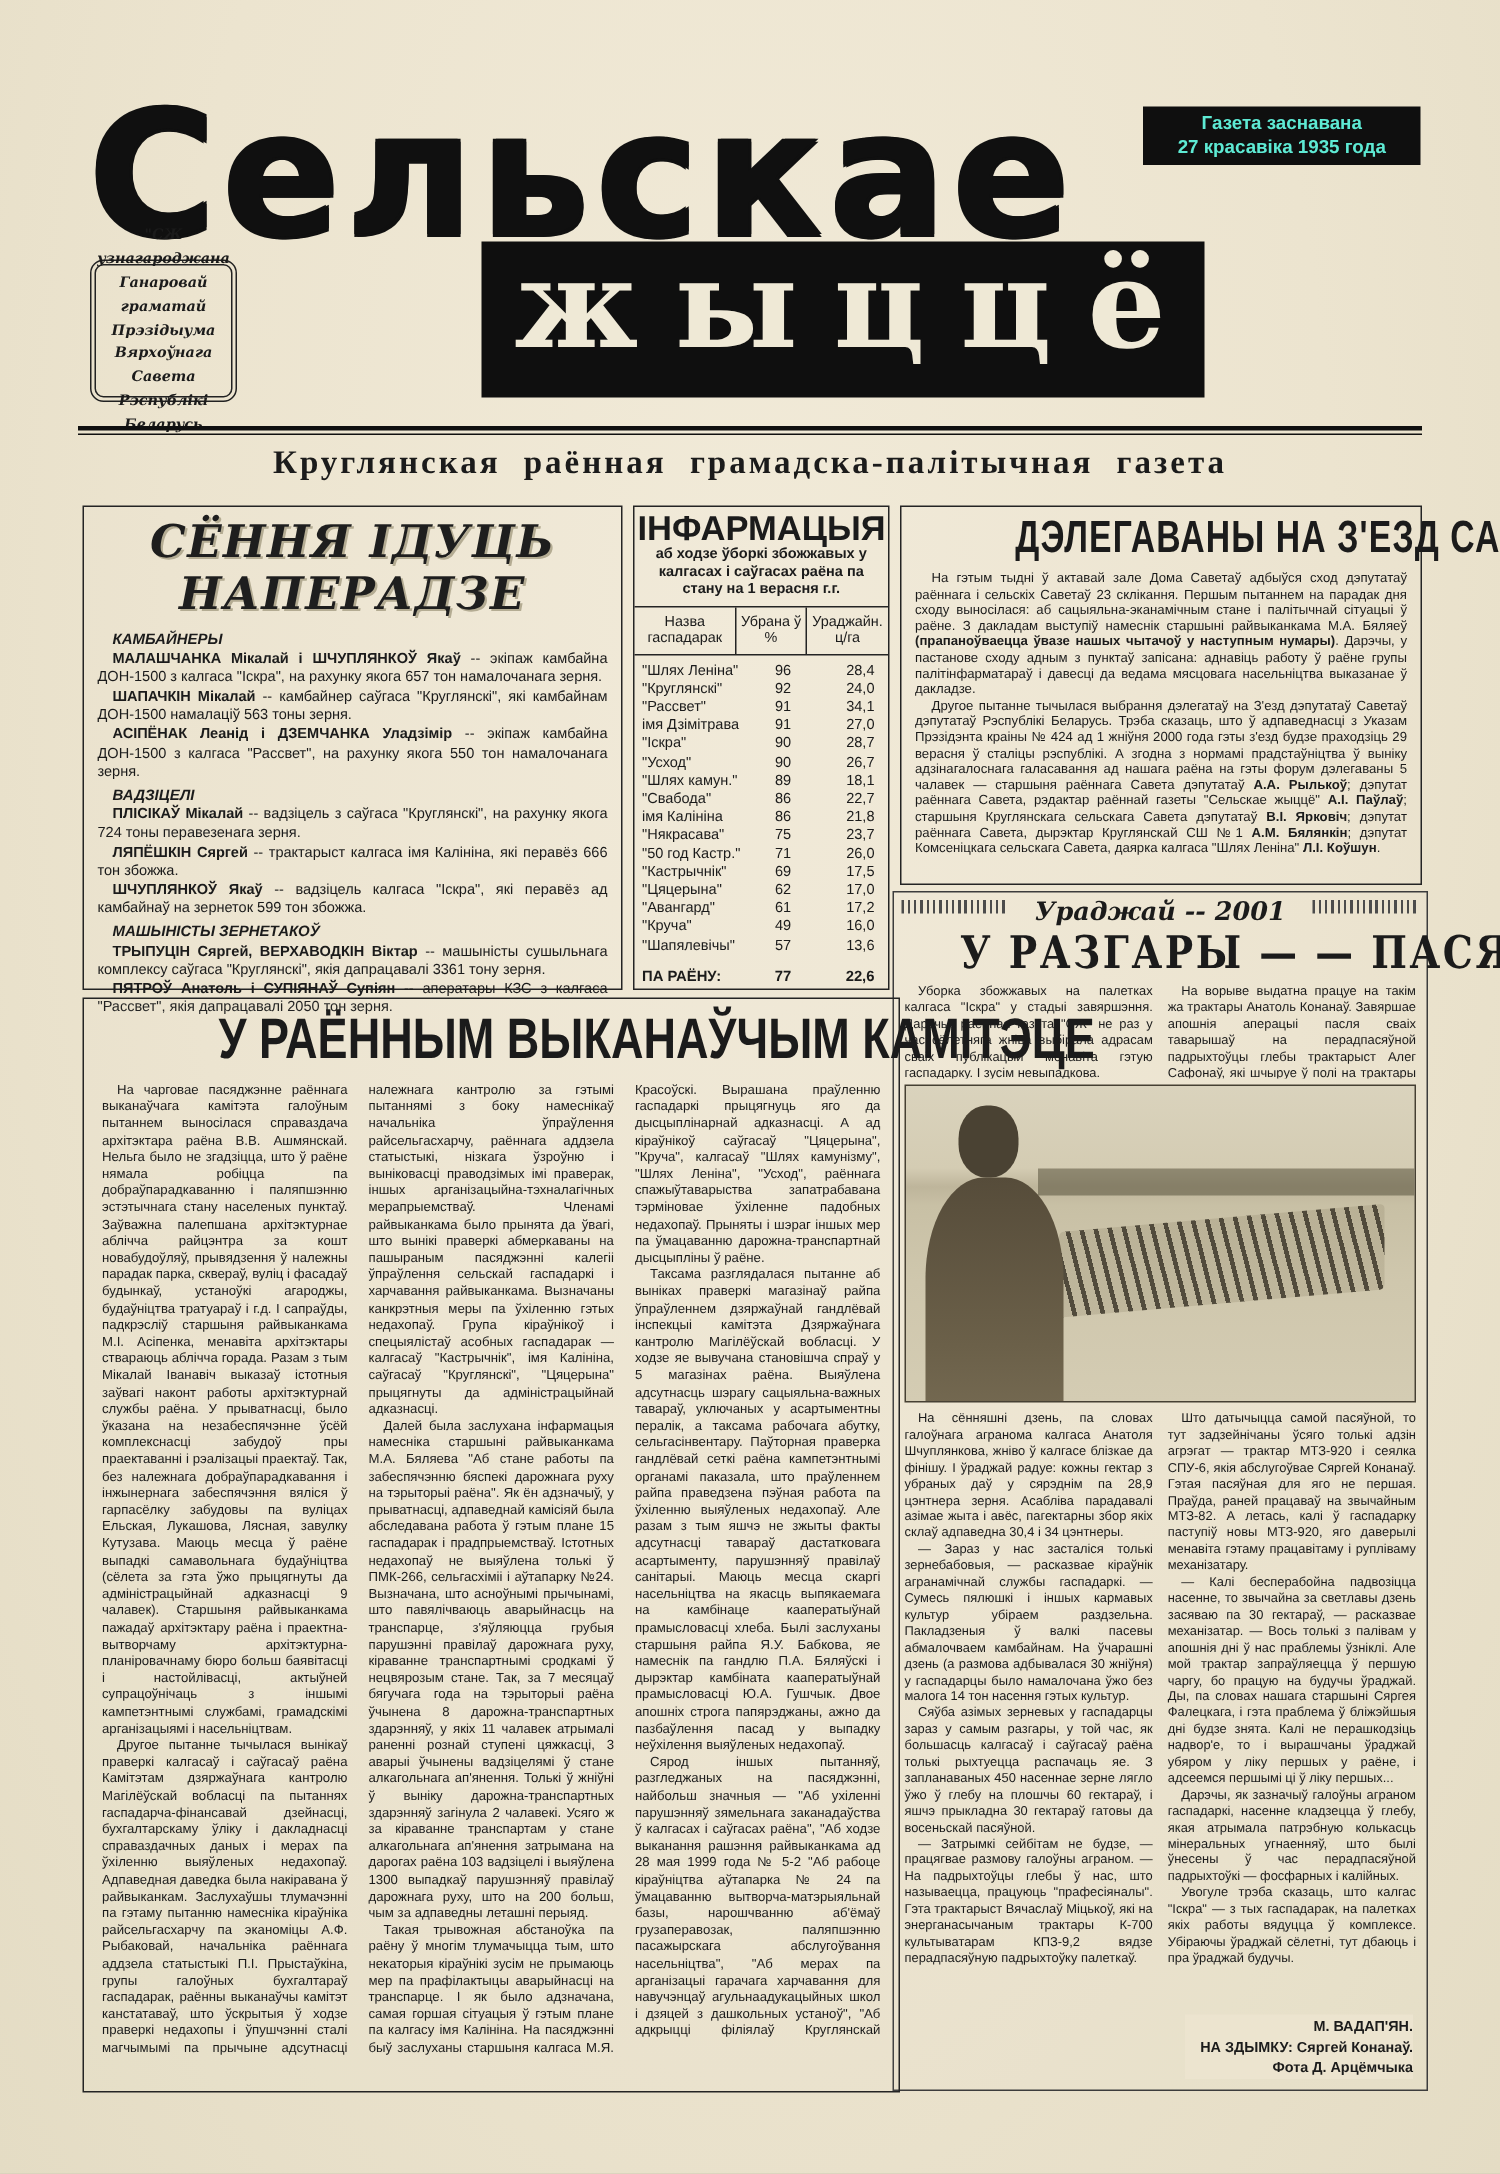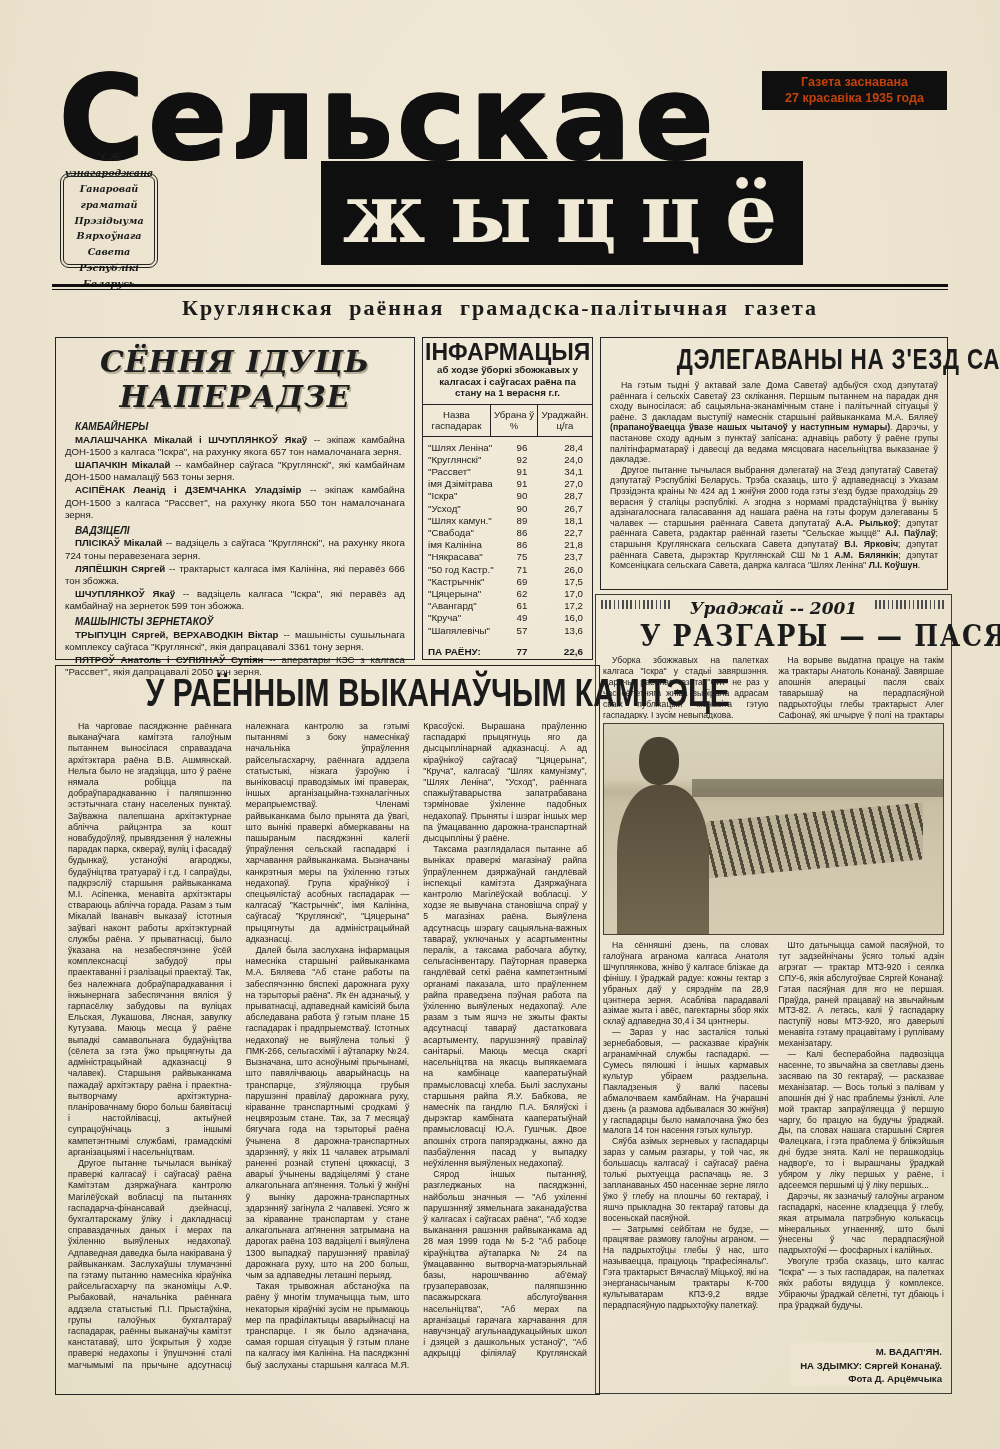--- a/index.html
+++ b/index.html
@@ -7,28 +7,28 @@
     background:radial-gradient(ellipse at 50% 28%, #f1ead8 0%, #ece4cf 55%, #e4dcc4 100%);
     font-family:"Liberation Sans",sans-serif;color:#1b1b1b;}
   .b{font-weight:bold;}
 
   
   .title1{position:absolute;left:58px;top:64px;width:750px;
     font-family:"DejaVu Sans",sans-serif;font-weight:900;font-size:116px;line-height:.92;
     letter-spacing:4px;color:#101010;
     text-shadow:2px 0 0 #101010,0 2px 0 #101010,2px 2px 0 #101010;}
   .title2box{position:absolute;left:322px;top:162px;width:480px;height:102px;background:#0f0f0f;
-    display:flex;align-items:center;justify-content:center;box-shadow:0 0 0 1px #0f0f0f;}
+    display:flex;justify-content:center;box-shadow:0 0 0 1px #0f0f0f;}
   .title2{font-family:"DejaVu Serif",serif;font-weight:bold;font-size:82px;line-height:1;
     color:#efe9d6;letter-spacing:24px;padding-left:20px;}
   .award{position:absolute;left:60px;top:173px;width:96px;height:93px;border:1.5px solid #222;border-radius:9px;}
   .award-in{position:absolute;inset:2px;border:1px solid #222;border-radius:6px;
     display:flex;flex-direction:column;justify-content:center;text-align:center;
     font-family:"DejaVu Serif",serif;font-style:italic;font-weight:bold;font-size:9.6px;line-height:15.8px;}
-  .founded{position:absolute;left:762px;top:71px;width:181px;background:#0f0f0f;color:#c2410c;
+  .founded{position:absolute;left:762px;top:71px;width:181px;background:#0f0f0f;color:#5eead4;
     text-align:center;font-weight:bold;font-size:12.5px;line-height:1.3;padding:3px 2px;white-space:pre-line;}
   .datebox{position:absolute;left:777px;top:109px;width:166px;height:156px;border:2.5px solid #161616;border-radius:16px;}
   .datebox-in{position:absolute;inset:3px;border:1.5px solid #161616;border-radius:11px;
     display:flex;flex-direction:column;align-items:center;justify-content:center;
     font-family:"DejaVu Serif",serif;font-weight:bold;font-size:15px;line-height:19.5px;}
   .date-divider{width:82%;border-top:1.5px solid #161616;margin:4px 0 3px;}
   .banner{position:absolute;left:52px;top:284px;width:896px;border-top:3.5px solid #101010;}
   .banner-in{margin-top:2px;border-top:1.5px solid #101010;padding-top:5px;text-align:center;
     font-family:"Liberation Serif",serif;font-weight:bold;font-size:22px;letter-spacing:2px;word-spacing:8px;}
 

